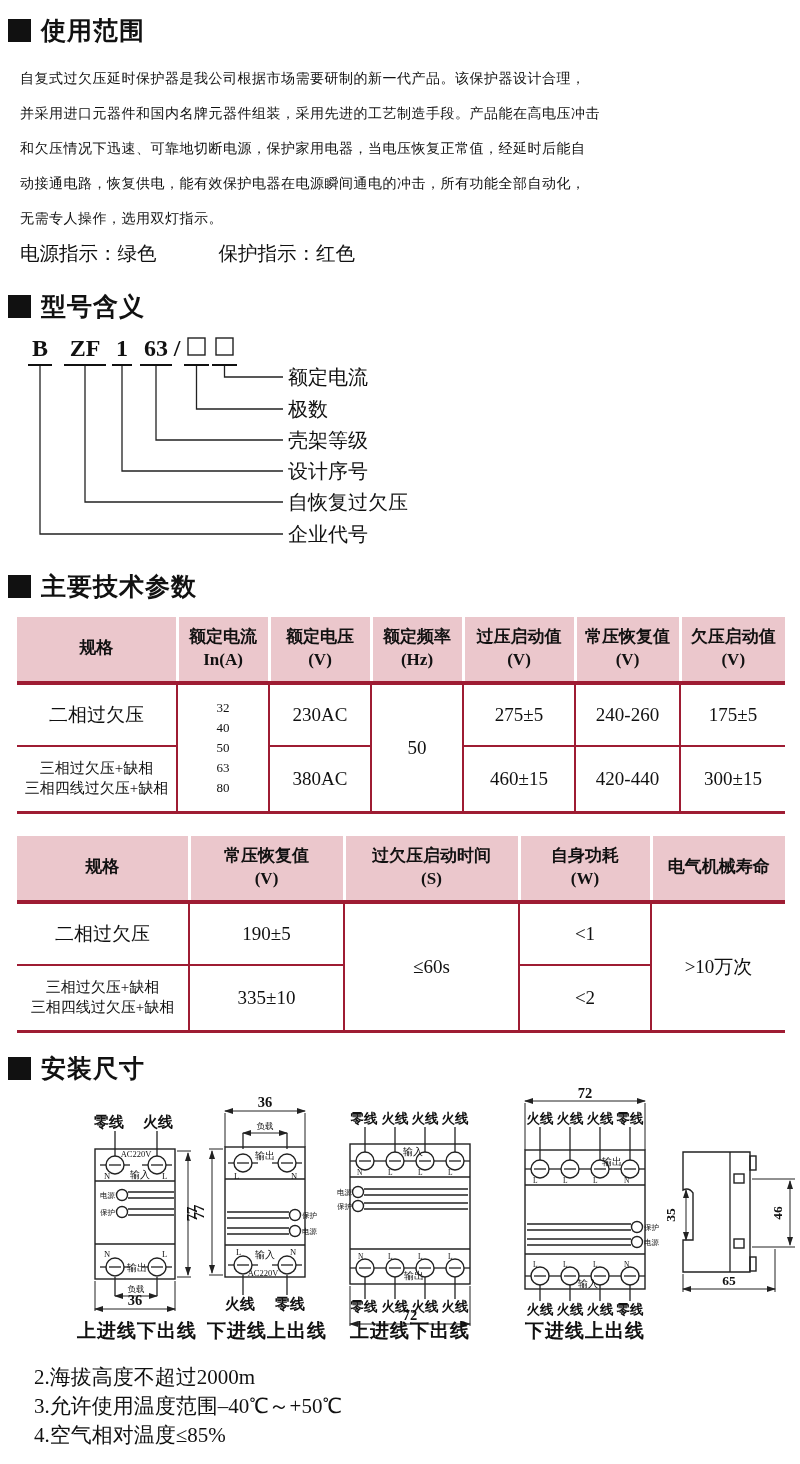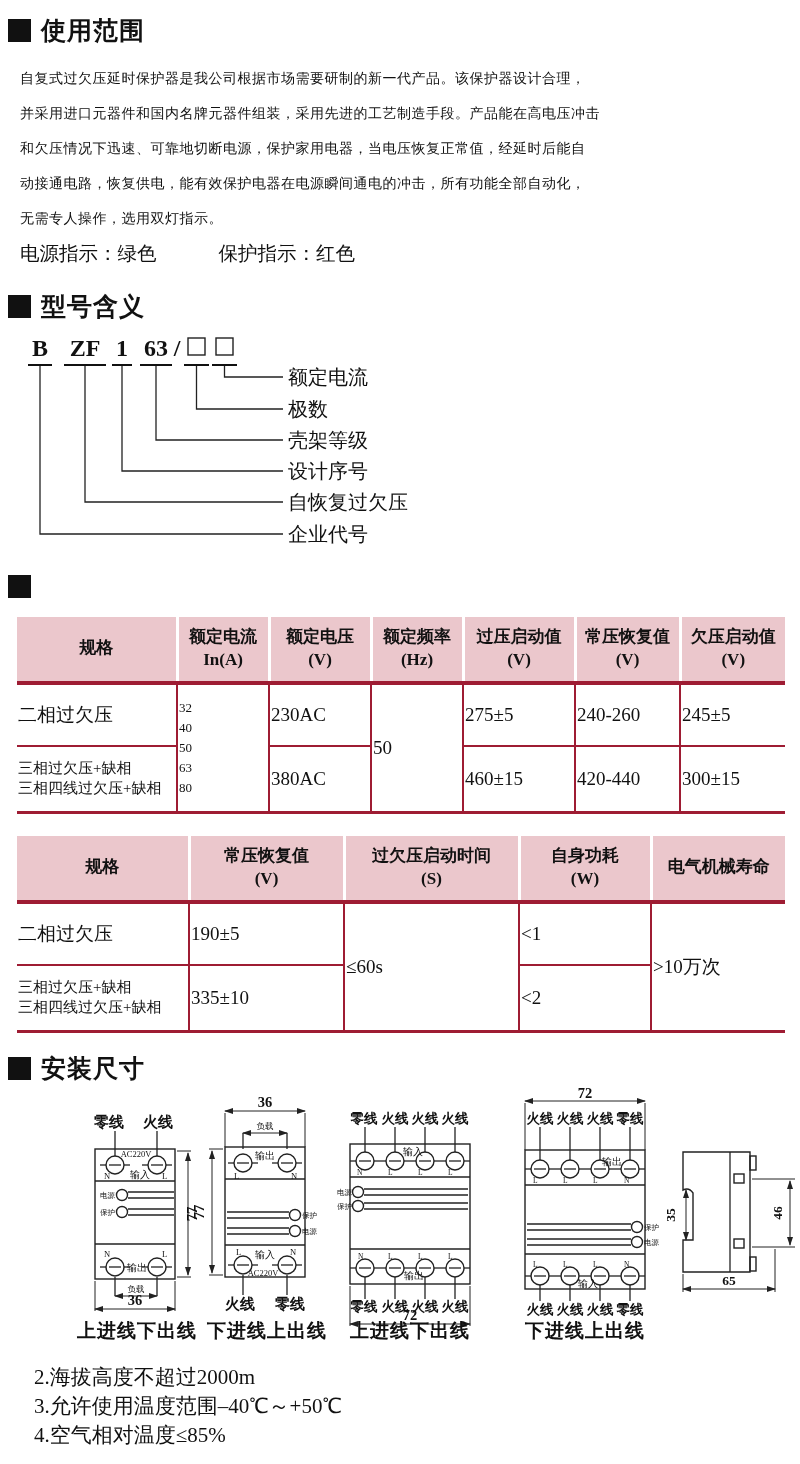--- a/index.html
+++ b/index.html
@@ -14,21 +14,21 @@
   
   .para{margin:13px 18px 0 20px;}
   .para div{font-size:14px;line-height:35px;letter-spacing:.5px;white-space:nowrap;}
   .ind-line{margin:0 0 0 20px;font-size:19.5px;line-height:35px;height:35px;}
   .ind-line .gap{display:inline-block;width:62px;}
 
   
   table{border-collapse:collapse;table-layout:fixed;width:768px;margin:0 0 0 17px;}
   th{background:#ebc7cc;font-weight:bold;font-size:17px;line-height:1.35;text-align:center;vertical-align:middle;white-space:pre-line;border-right:3px solid #fff;border-bottom:4px solid #9e1c33;padding:9px 1px;}
   th:last-child{border-right:none;}
-  td{font-size:19px;text-align:left;vertical-align:middle;white-space:pre-line;border:2px solid #9e1c33;border-top:none;border-bottom:none;padding:4px 1px;}
+  td{font-size:19px;text-align:center;vertical-align:middle;white-space:pre-line;border:2px solid #9e1c33;border-top:none;border-bottom:none;padding:4px 1px;}
   td:first-child{border-left:none;}
   td:last-child{border-right:none;}
   tbody tr+tr td{border-top:2px solid #9e1c33;}
   table{border-bottom:3px solid #9e1c33;}
   td.nums{font-size:13px;line-height:20px;}
   td.spec2{font-size:15px;line-height:1.3;}
   tr.r1 td{height:52px;}
   tr.r2 td{height:56px;}
   .t1{margin-top:13px;}
   .t2{margin-top:22px;}
@@ -115,20 +115,21 @@
     <text class="t20" x="288" y="92">极数</text>
     <text class="t20" x="288" y="123">壳架等级</text>
     <text class="t20" x="288" y="154">设计序号</text>
     <text class="t20" x="288" y="185">自恢复过欠压</text>
     <text class="t20" x="288" y="217">企业代号</text>
   </svg>
 
   
   <div class="sec-title">
     <div class="sq"></div>
+    <span>主要技术参数</span>
   </div>
 
   <table class="t1">
     <colgroup>
         <col style="width:160px">
         <col style="width:92px">
         <col style="width:102px">
         <col style="width:92px">
         <col style="width:112px">
         <col style="width:105px">
@@ -156,21 +157,21 @@
         <td>二相过欠压</td>
         <td class="nums" rowspan="2">32
 40
 50
 63
 80</td>
         <td>230AC</td>
         <td rowspan="2">50</td>
         <td>275±5</td>
         <td>240-260</td>
-        <td>245±5</td>
+        <td>175±5</td>
       </tr>
       <tr class="r2">
         <td class="spec2">三相过欠压+缺相
 三相四线过欠压+缺相</td>
         <td>380AC</td>
         <td>460±15</td>
         <td>420-440</td>
         <td>300±15</td>
       </tr>
     </tbody>

